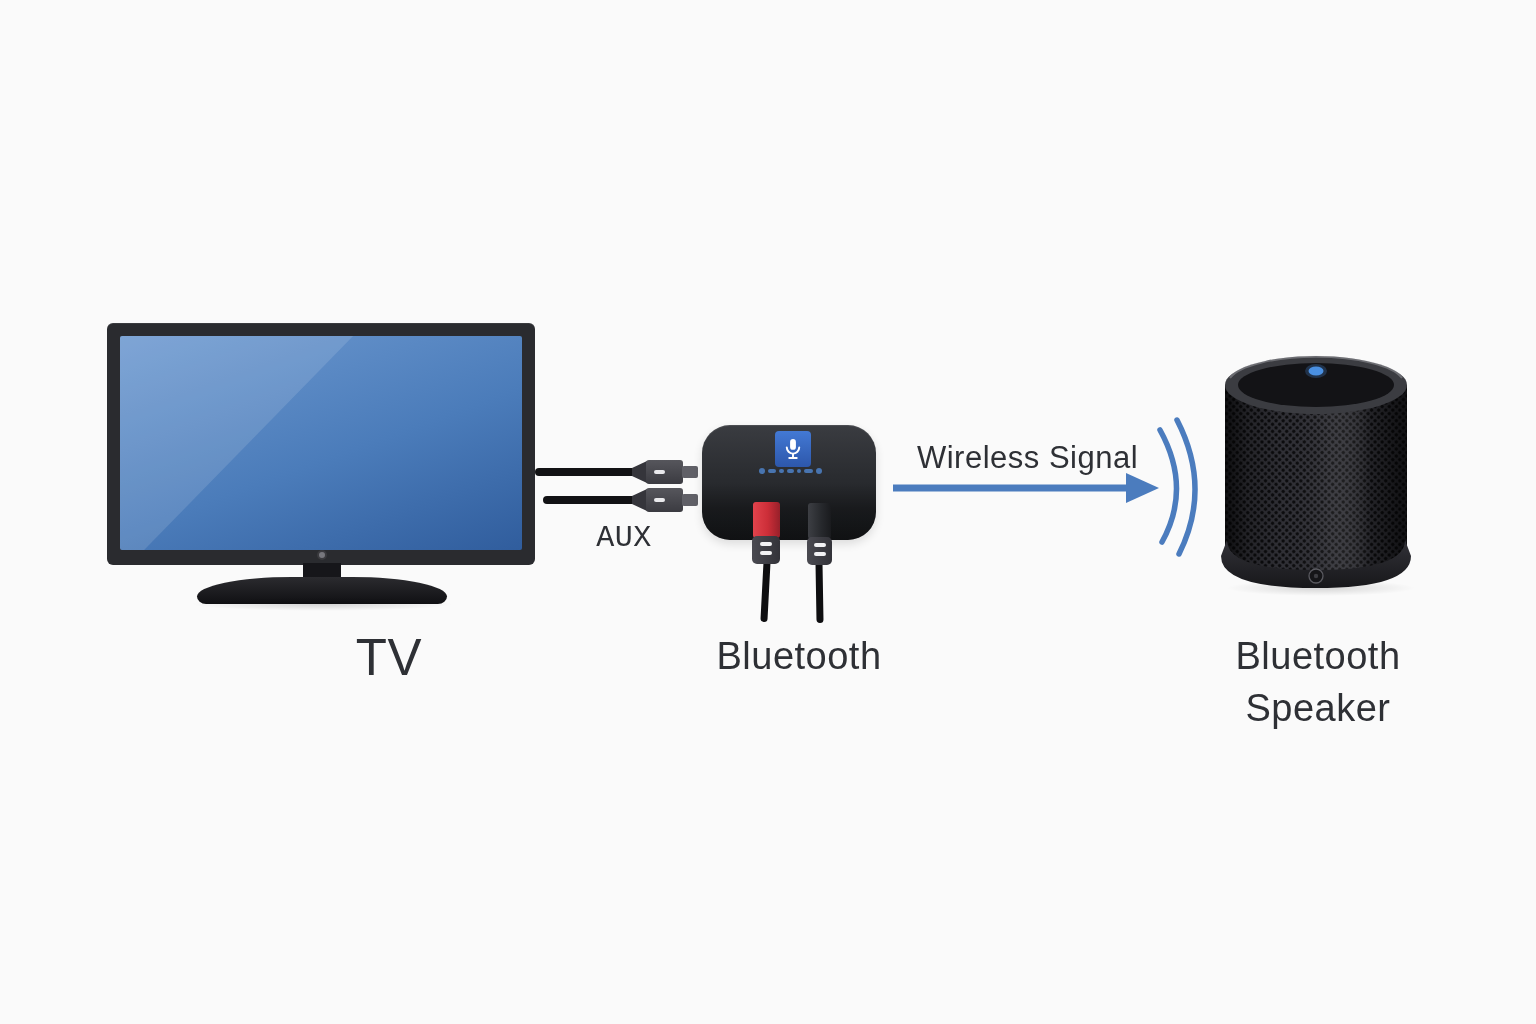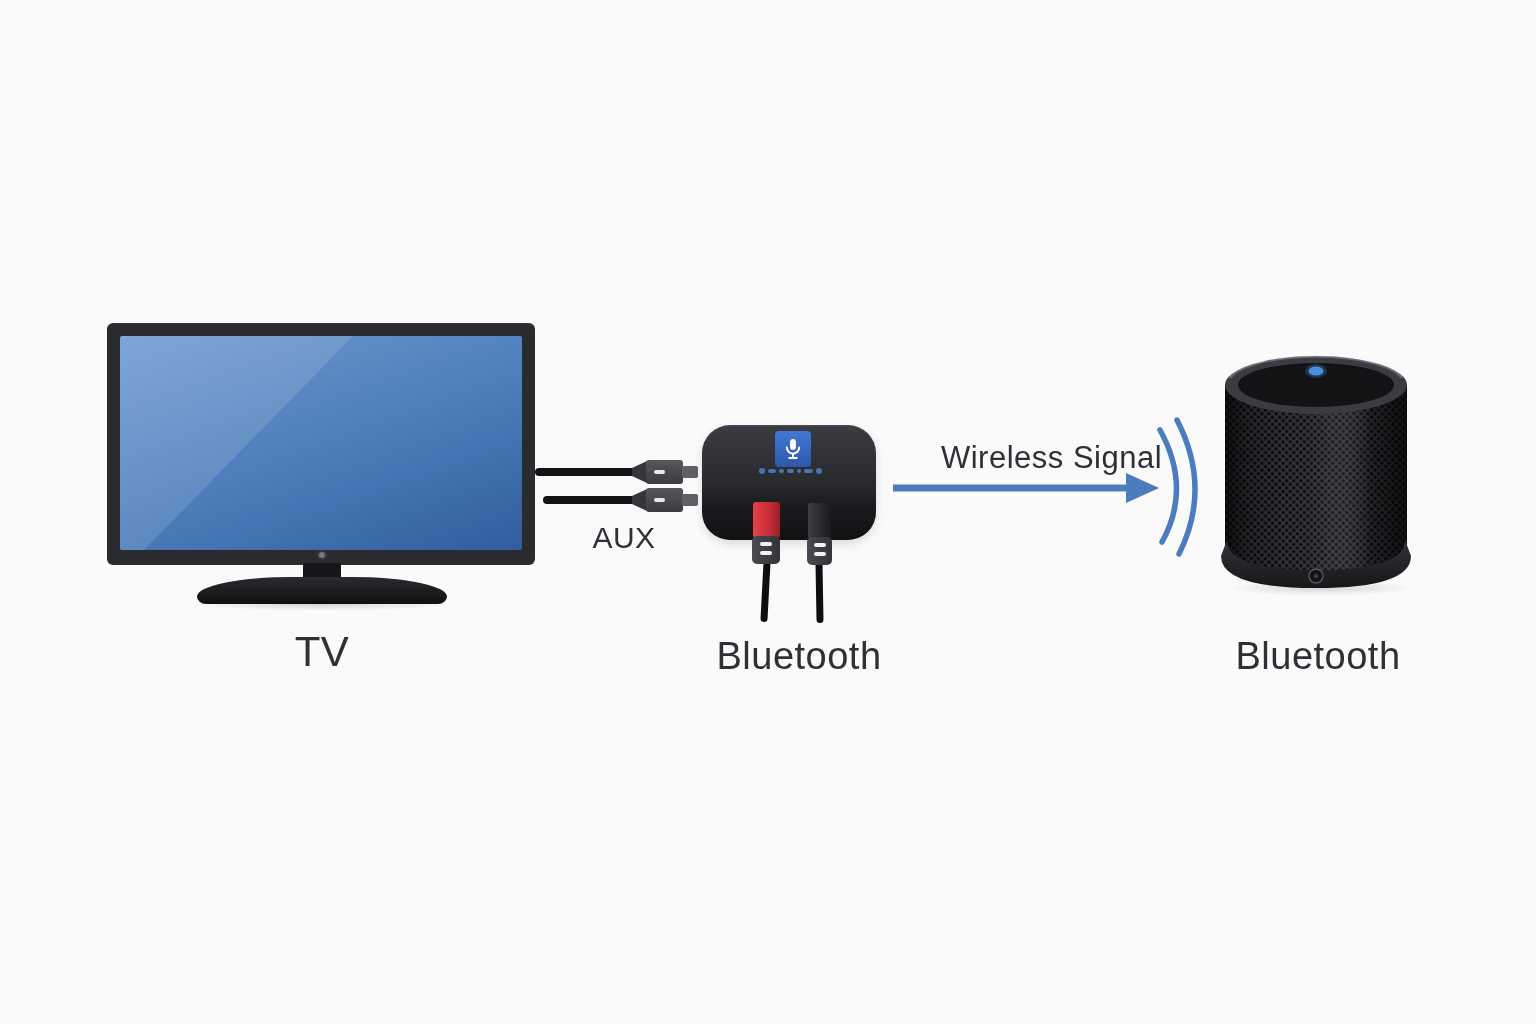--- a/index.html
+++ b/index.html
@@ -75,24 +75,24 @@
 
   
   .signal-svg{left:880px;top:400px;}
 
   
   .speaker-svg{left:1216px;top:350px;}
   .speaker-shadow{left:1226px;top:580px;width:190px;height:16px;
     background:radial-gradient(ellipse at center,rgba(0,0,0,.15),rgba(0,0,0,0) 70%);}
 
   
-  .lbl-tv{left:222px;top:628px;width:200px;font-size:42px;}
-  .lbl-aux{left:574px;top:521px;width:100px;font-size:30px;}
+  .lbl-tv{left:222px;top:628px;width:200px;font-size:51px;text-align:right;}
+  .lbl-aux{left:574px;top:521px;width:100px;font-size:30px;font-family:Liberation Mono, monospace;}
   .lbl-tx{left:649px;top:630px;width:300px;font-size:38px;line-height:52px;}
-  .lbl-signal{left:909px;top:440px;width:285px;font-size:31px;}
+  .lbl-signal{left:885px;top:440px;width:285px;font-size:31px;}
   .lbl-spk{left:1168px;top:630px;width:300px;font-size:38px;line-height:52px;}
 </style>
 </head>
 <body>
 
 <div class="canvas">
 
   <div class="abs tv-frame">
     <div class="abs tv-screen"></div>
   </div>
@@ -178,15 +178,16 @@
     <circle cx="100" cy="226" r="7" fill="#151518" stroke="#5a5a60" stroke-width="1.3"></circle>
     <circle cx="100" cy="226" r="2.2" fill="#3c3c41"></circle>
     <ellipse cx="100" cy="35" rx="91" ry="29" fill="#3b3c41"></ellipse>
     <path d="M 14,28 A 88,27 0 0 1 186,28" stroke="rgba(200,200,205,0.35)" stroke-width="2" fill="none"></path>
     <ellipse cx="100" cy="35" rx="78" ry="22" fill="#131316"></ellipse>
     <ellipse cx="100" cy="21" rx="11" ry="7" fill="var(--led_blue)" opacity="0.25"></ellipse>
     <ellipse cx="100" cy="21" rx="7.5" ry="4.5" fill="var(--led_blue)"></ellipse>
   </svg>
   <div class="label lbl-spk">
     <div>Bluetooth</div>
+    <div>Speaker</div>
   </div>
 
 </div>
 
 </body></html>

